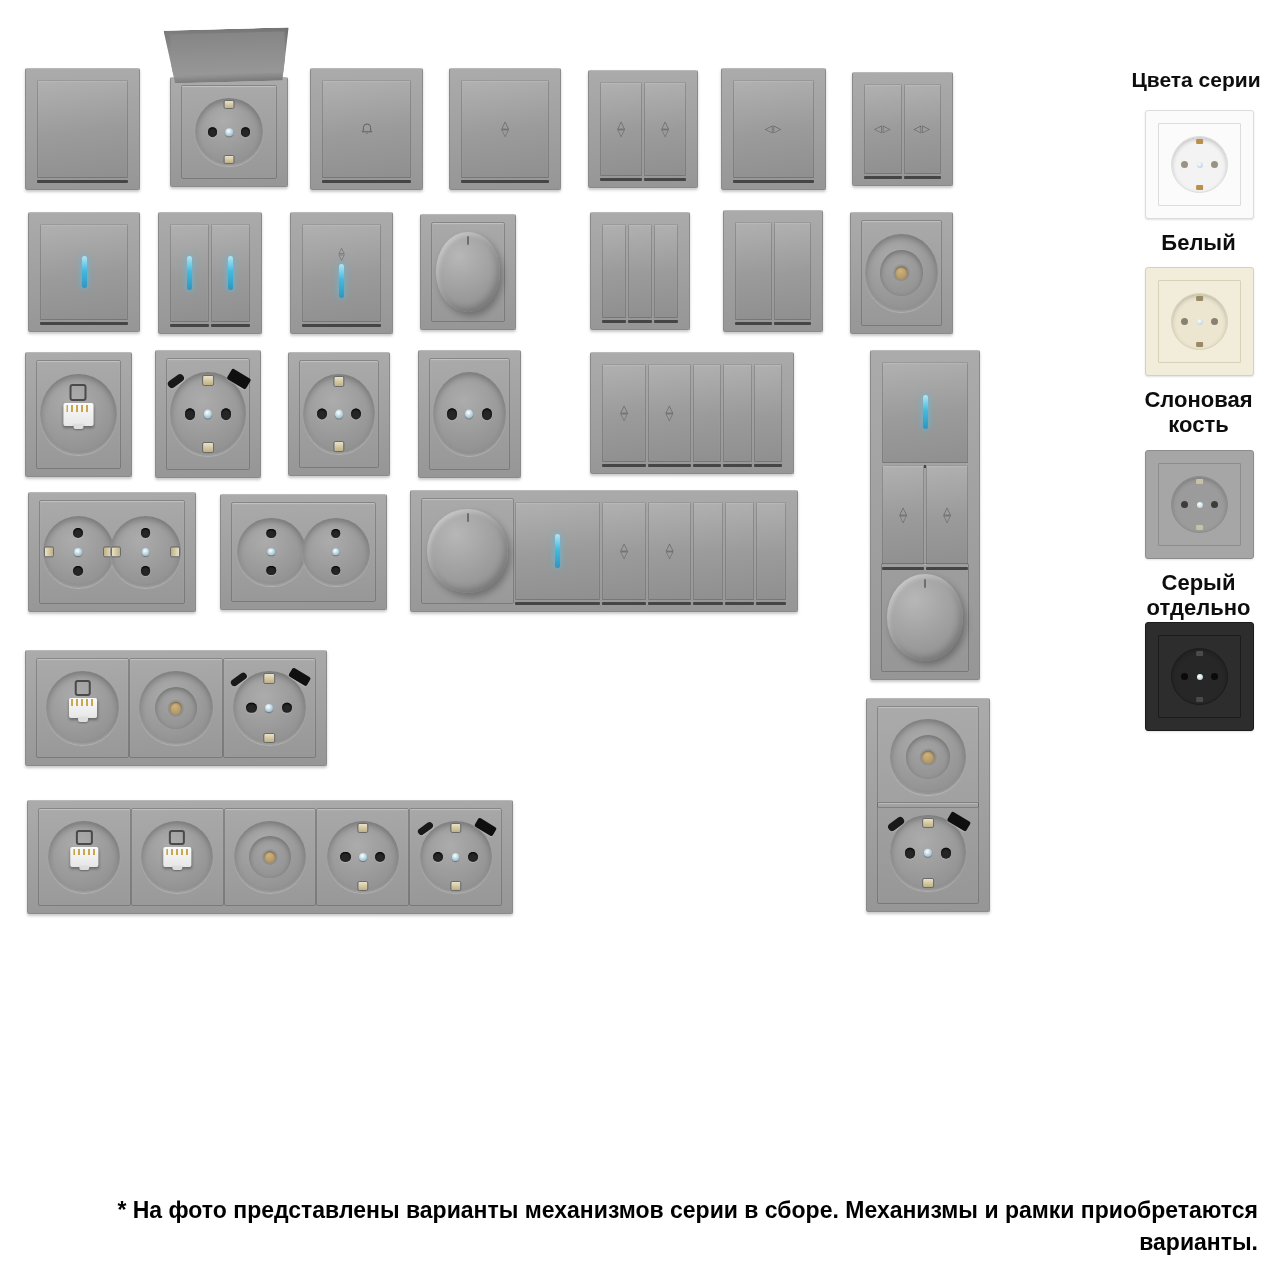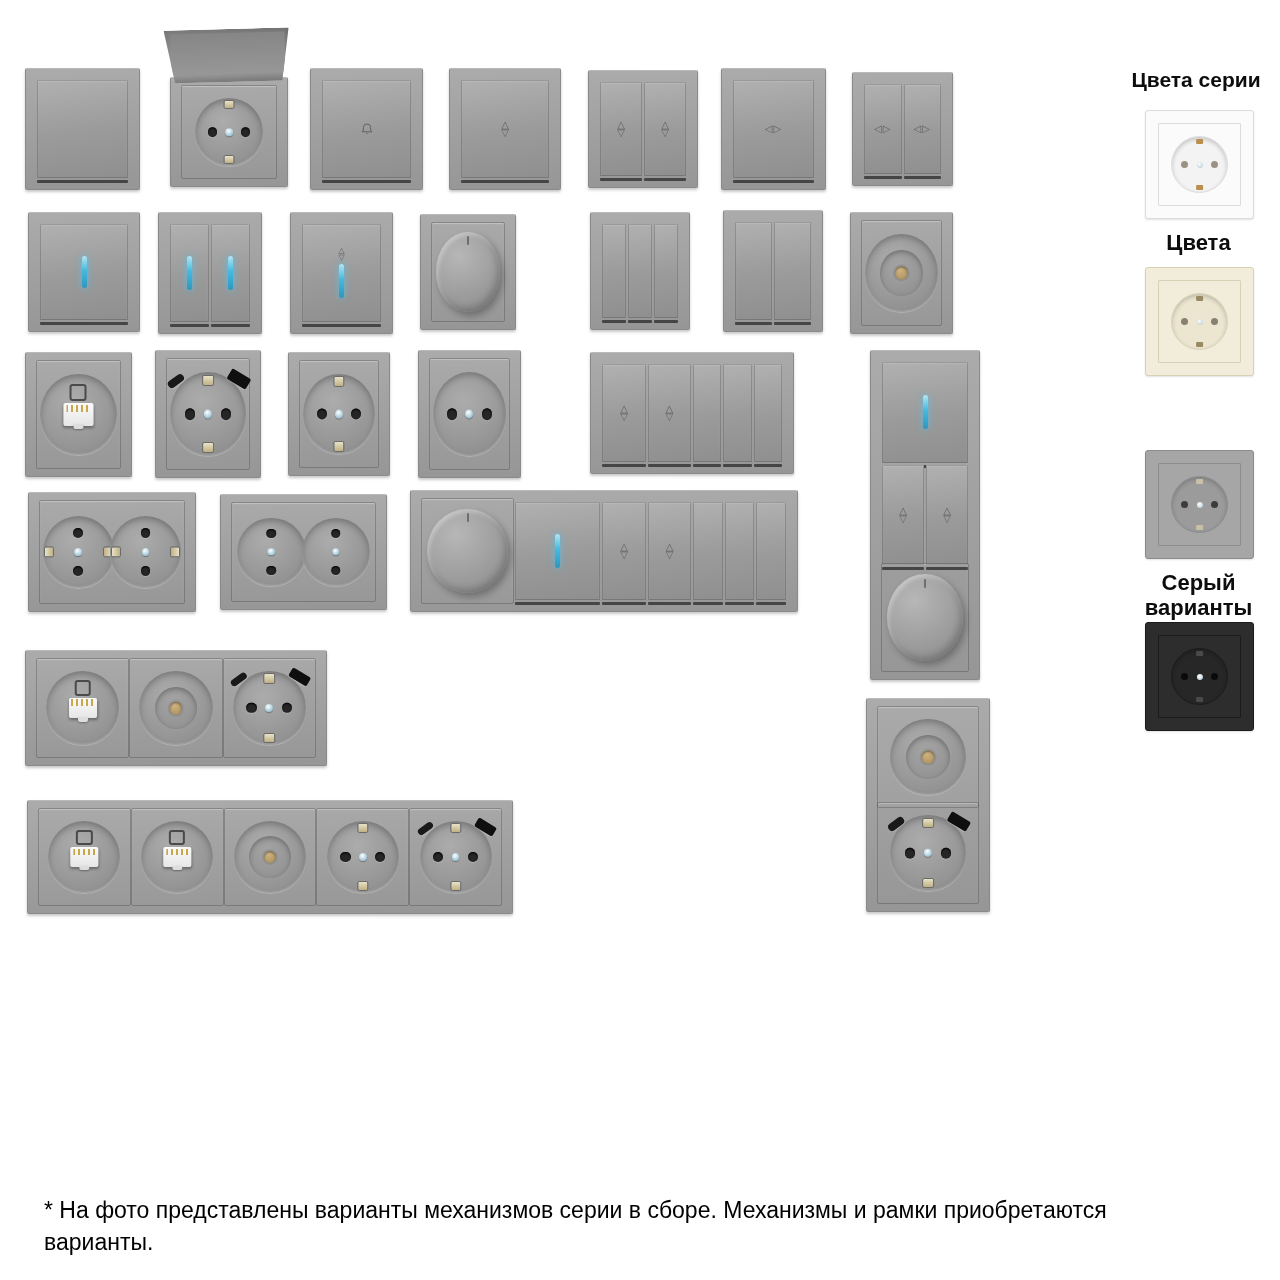--- a/index.html
+++ b/index.html
@@ -99,22 +99,22 @@
   .schole{position:absolute;top:50%;width:14%;height:14%;border-radius:50%;background:var(--h);transform:translateY(-50%);}
   .schole.l{left:16%;}  .schole.r{right:16%;}
   .scscrew{position:absolute;left:50%;top:50%;width:11%;height:11%;border-radius:50%;transform:translate(-50%,-50%);
     background:radial-gradient(circle at 40% 35%,#ffffff,#a9c6d4);}
   .scclip{position:absolute;left:50%;transform:translateX(-50%);width:14%;height:10%;background:var(--c);border-radius:1px;}
   .scclip.t{top:4%;} .scclip.b{bottom:4%;}
   .swlabel{margin-top:12px;margin-left:-22px;width:151px;text-align:center;font-weight:700;
     font-size:22px;line-height:1.12;color:#0d0d0d;}
 
   
-  .footnote{position:absolute;left:44px;top:1194px;width:1220px;font-weight:400;font-size:23px;
-    line-height:1.4;color:#000;}
+  .footnote{position:absolute;left:38px;top:1194px;width:1220px;font-weight:700;font-size:23px;
+    line-height:1.4;color:#000;text-align:right;}
   .footnote span{display:block;}
 </style>
 </head>
 <body>
 
 <div id="canvas">
   <div>
       <div class="device" style="left: 25px; top: 68px; width: 115px; height: 122px;">
         <div class="module rocker">
           <div class="rk"></div>
@@ -533,46 +533,47 @@
         <div class="swface" style="--p:#fbfbfb;--w:#f3f3f3;--e:#dcdcdc;--h:#9c9284;--c:#b98f4e">
           <i class="sq"></i>
           <div class="swell">
             <i class="scclip t"></i>
             <i class="scclip b"></i>
             <i class="schole l"></i>
             <i class="schole r"></i>
             <i class="scscrew"></i>
           </div>
         </div>
-        <div class="swlabel">Цвета</div>
+        <div class="swlabel">Белый</div>
       </div>
       <div class="swcard" style="top: 267px;">
         <div class="swface" style="--p:#f2eddb;--w:#ece6d0;--e:#d8d1b6;--h:#8a8070;--c:#9a8a64">
           <i class="sq"></i>
           <div class="swell">
             <i class="scclip t"></i>
             <i class="scclip b"></i>
             <i class="schole l"></i>
             <i class="schole r"></i>
             <i class="scscrew"></i>
           </div>
         </div>
+        <div class="swlabel">Слоновая кость</div>
       </div>
       <div class="swcard" style="top: 450px;">
         <div class="swface" style="--p:#a6a6a6;--w:#9b9b9b;--e:#8c8c8c;--h:#3c3c3c;--c:#c9c0a8">
           <i class="sq"></i>
           <div class="swell">
             <i class="scclip t"></i>
             <i class="scclip b"></i>
             <i class="schole l"></i>
             <i class="schole r"></i>
             <i class="scscrew"></i>
           </div>
         </div>
-        <div class="swlabel">Серый варианты</div>
+        <div class="swlabel">Серый отдельно</div>
       </div>
       <div class="swcard" style="top: 622px;">
         <div class="swface" style="--p:#2d2d2d;--w:#272727;--e:#1b1b1b;--h:#0a0a0a;--c:#4a4a4a">
           <i class="sq"></i>
           <div class="swell">
             <i class="scclip t"></i>
             <i class="scclip b"></i>
             <i class="schole l"></i>
             <i class="schole r"></i>
             <i class="scscrew"></i>

